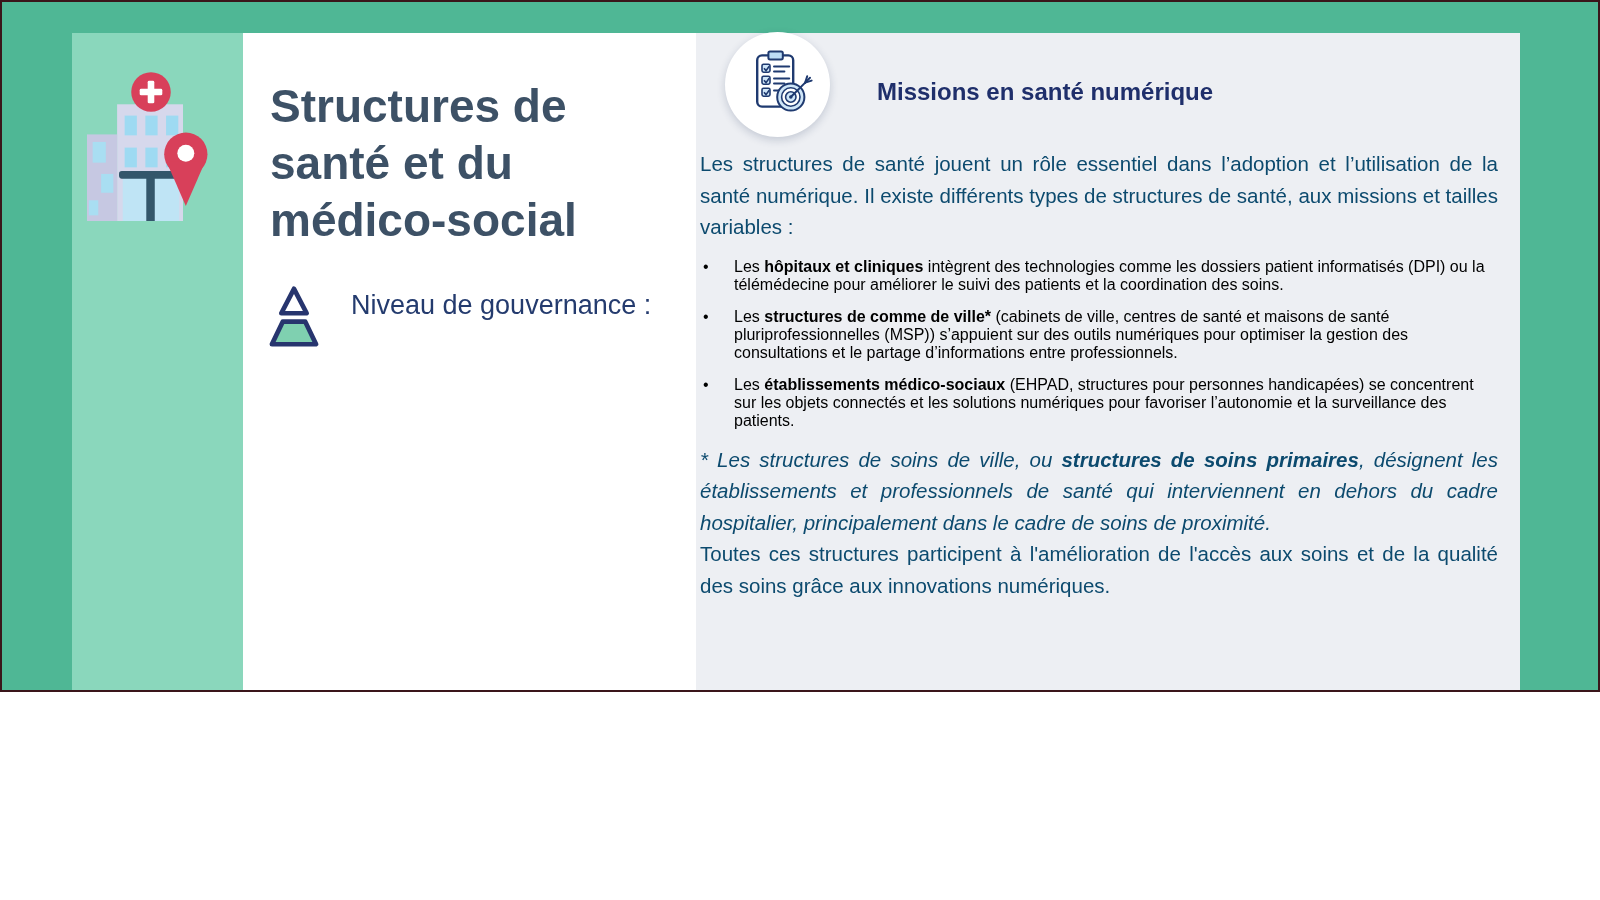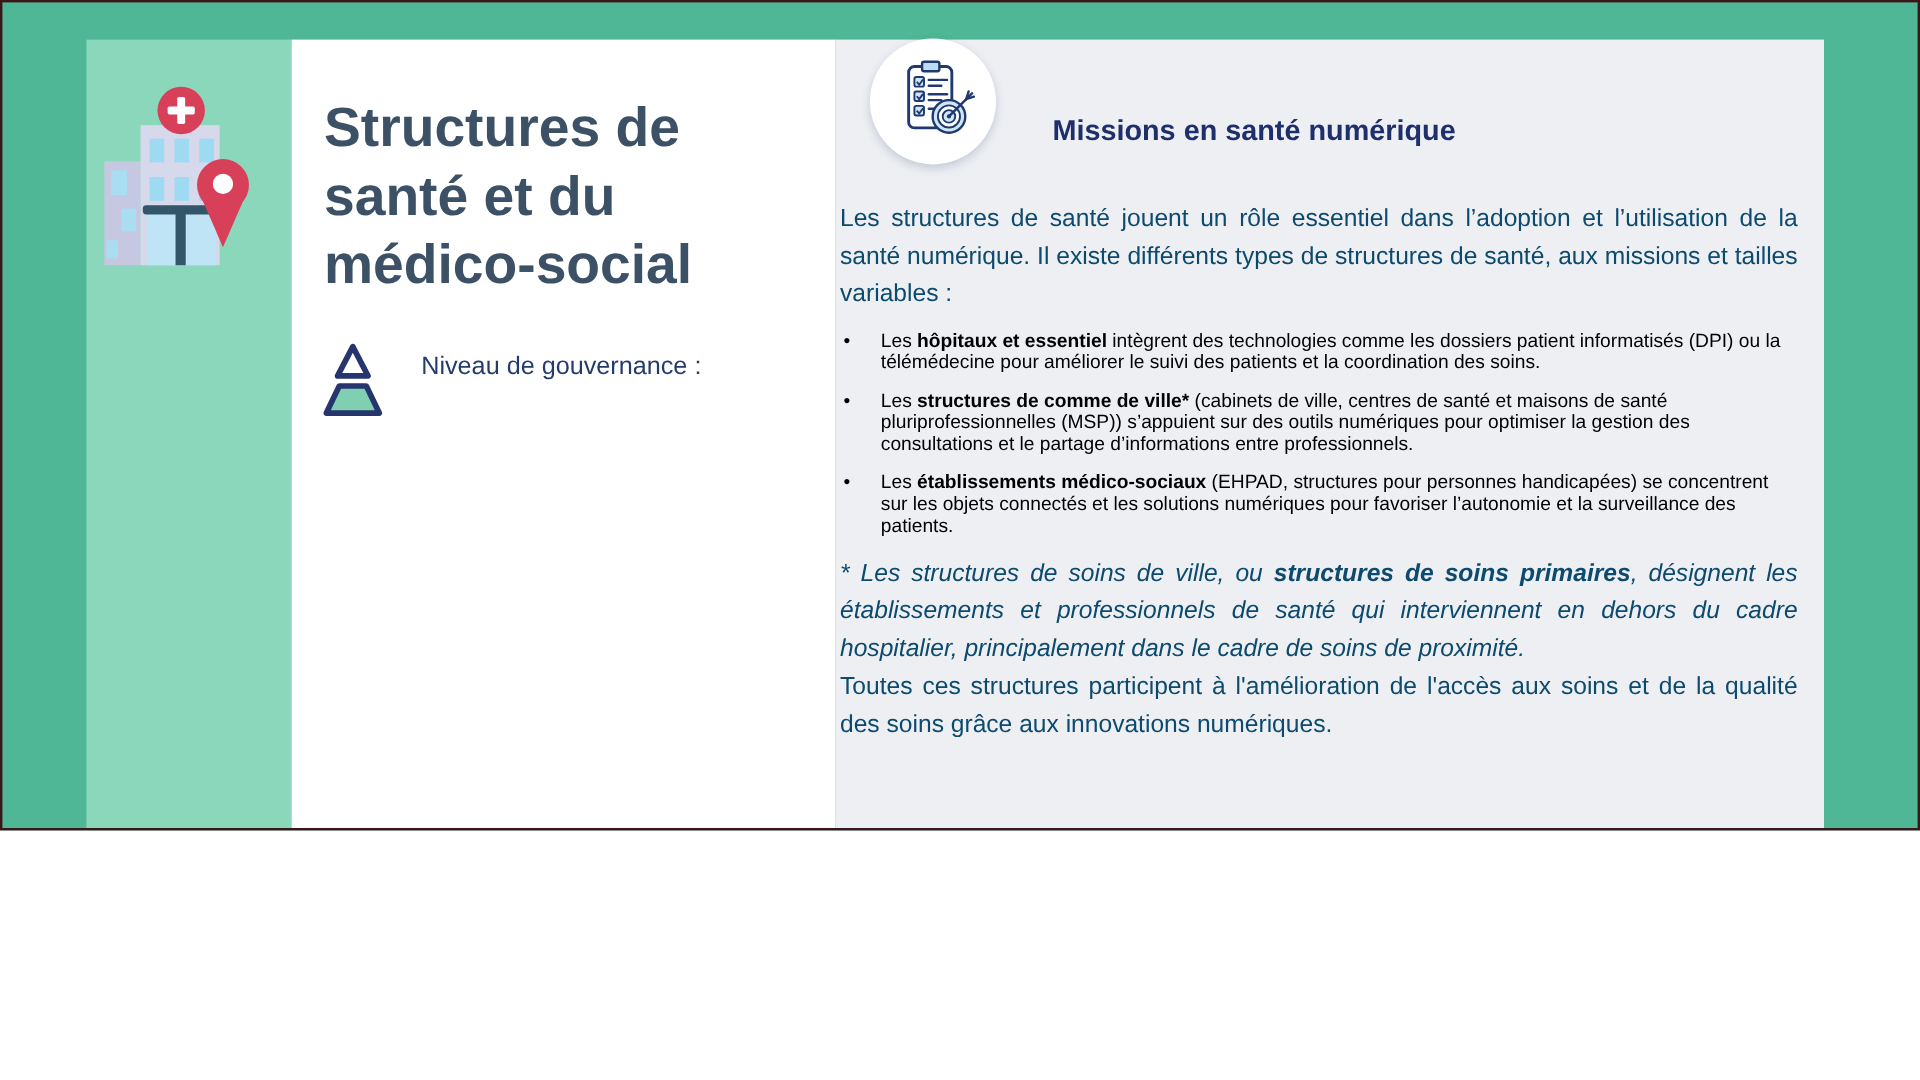--- a/index.html
+++ b/index.html
@@ -28,37 +28,37 @@
     margin:45px 0 0 27px;
     font-size:46px; line-height:57px; font-weight:700;
     color:#3d5166;
   }
   .governance {
     position:absolute; left:20px; top:250px;
     display:flex; align-items:flex-start; gap:26px;
   }
   .pyramid-svg { width:62px; height:68px; flex:0 0 auto; }
   .governance-text {
-    padding-top:9px; font-size:21px; line-height:27px; color:#243b6e;
+    padding-top:9px; font-size:27px; line-height:27px; color:#243b6e;
   }
   .governance-value { font-weight:700; }
 
   
   .panel-right .content { padding:0 22px 0 4px; }
   .icon-circle {
     position:absolute; left:29px; top:-1px;
     width:105px; height:105px; border-radius:50%;
     background:#ffffff;
     box-shadow:0 3px 8px rgba(30,50,90,.20);
     display:flex; align-items:center; justify-content:center;
     z-index:2;
   }
   .icon-circle svg { width:80px; height:80px; }
   .missions-heading {
-    margin:63px 0 0 177px;
+    margin:45px 0 0 177px;
     font-size:24px; line-height:28px; font-weight:700;
     color:#1f2f6b;
   }
   .body-text {
     font-size:20.5px; line-height:31.5px; color:#0c4a6e;
     text-align:justify;
   }
   p.body-text { margin:0 0 15px 0; }
   .intro-par { margin-top:42px !important; }
   .outro-par { margin-bottom:11px !important; }
@@ -150,21 +150,21 @@
     </div>
 
     <div class="content">
       <h2 class="missions-heading">Missions en santé numérique</h2>
 
       <p class="body-text intro-par"><span>Les structures de santé jouent un rôle essentiel dans l’adoption et l’utilisation de la santé numérique. Il existe différents types de structures de santé, aux missions et tailles variables :</span></p>
 
       <ul class="bullet-list">
         <li>
           <span class="bullet-dot">•</span>
-          <span><span>Les </span><span style="font-weight: 700;">hôpitaux et essentiel</span><span> intègrent des technologies comme les dossiers patient informatisés (DPI) ou la télémédecine pour améliorer le suivi des patients et la coordination des soins.</span></span>
+          <span><span>Les </span><span style="font-weight: 700;">hôpitaux et cliniques</span><span> intègrent des technologies comme les dossiers patient informatisés (DPI) ou la télémédecine pour améliorer le suivi des patients et la coordination des soins.</span></span>
         </li>
         <li>
           <span class="bullet-dot">•</span>
           <span><span>Les </span><span style="font-weight: 700;">structures de comme  de ville*</span><span> (cabinets de ville, centres de santé et maisons de santé pluriprofessionnelles (MSP)) s’appuient sur des outils numériques pour optimiser la gestion des consultations et le partage d’informations entre professionnels.</span></span>
         </li>
         <li>
           <span class="bullet-dot">•</span>
           <span><span>Les </span><span style="font-weight: 700;">établissements médico-sociaux</span><span> (EHPAD, structures pour personnes handicapées) se concentrent sur les objets connectés et les solutions numériques pour favoriser l’autonomie et la surveillance des patients.</span></span>
         </li>
       </ul>

